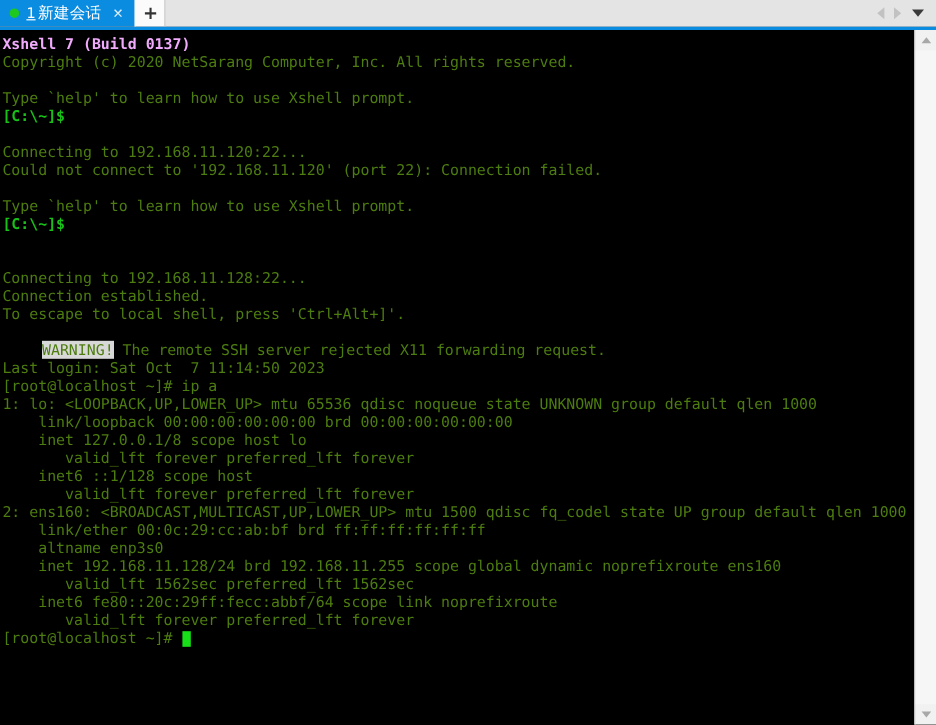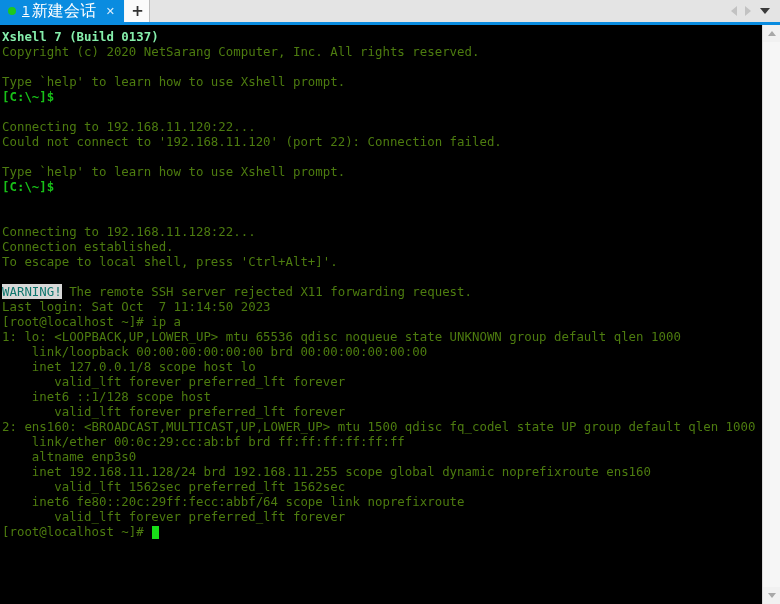--- a/index.html
+++ b/index.html
@@ -54,21 +54,21 @@
     flex: 0 0 auto;
     display: block;
   }
   .tab-index {
     text-decoration: underline;
     margin-right: 2px;
     font-size: 12px;
     font-weight: 500;
   }
   .tab-title {
-    font-size: 16px;
+    font-size: 13px;
     white-space: nowrap;
     letter-spacing: 0.2px;
   }
   .tab-close {
     margin-left: 8px;
     margin-right: 2px;
     font-size: 11px;
     line-height: 11px;
     color: #ddeefb;
     width: 12px;
@@ -159,23 +159,23 @@
     font-size: 12.4px;
     line-height: 15px;
     padding: 4px 0 0 2px;
     white-space: pre;
     overflow: hidden;
     letter-spacing: 0px;
   }
   .line { height: 15px; white-space: pre; }
   .blank { height: 15px; }
   .c-white   { color: #4d7c0f; }
-  .c-bold    { color: #86efac; font-weight: bold; }
+  .c-bold    { color: #f0abfc; font-weight: bold; }
   .c-green   { color: #18c018; font-weight: bold; }
-  .c-invert  { background: #d8d8d8; color: #0f766e; }
+  .c-invert  { background: #d8d8d8; color: #4d7c0f; margin-left: 33px; }
   .cursor {
     display: inline-block;
     width: 7px;
     height: 13px;
     background: #18e018;
     vertical-align: text-bottom;
     margin-left: 1px;
   }
 
   

